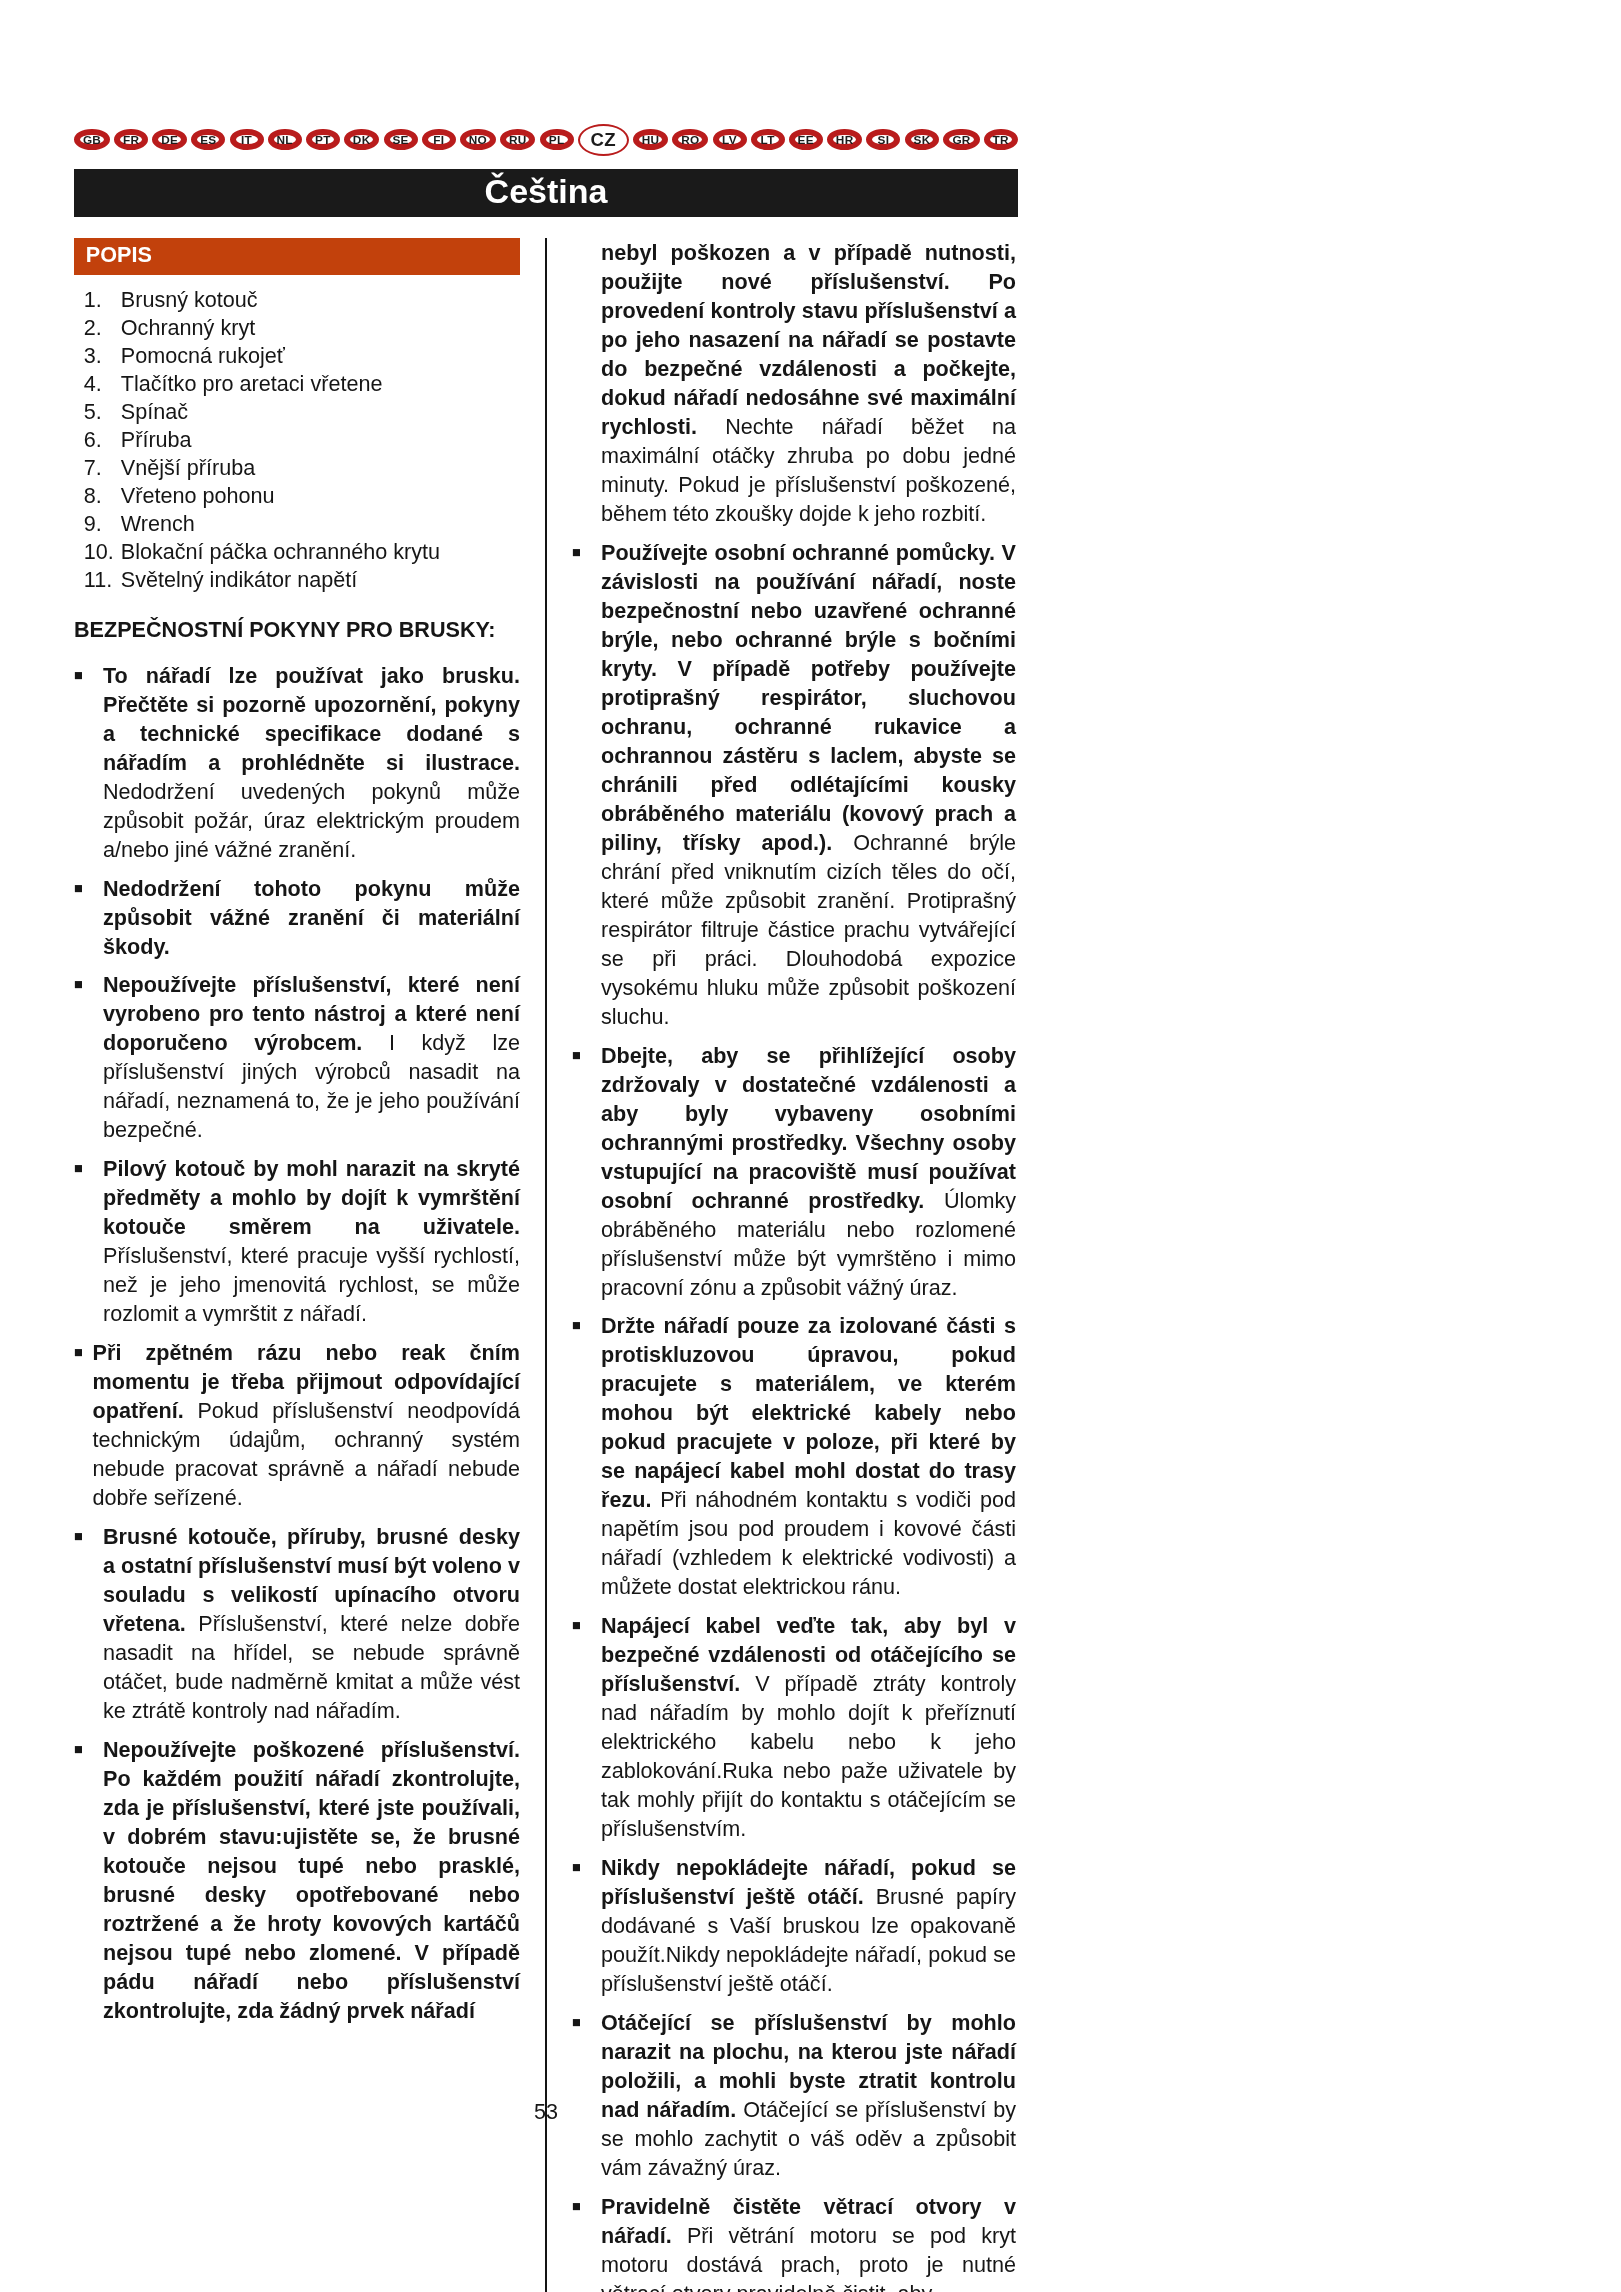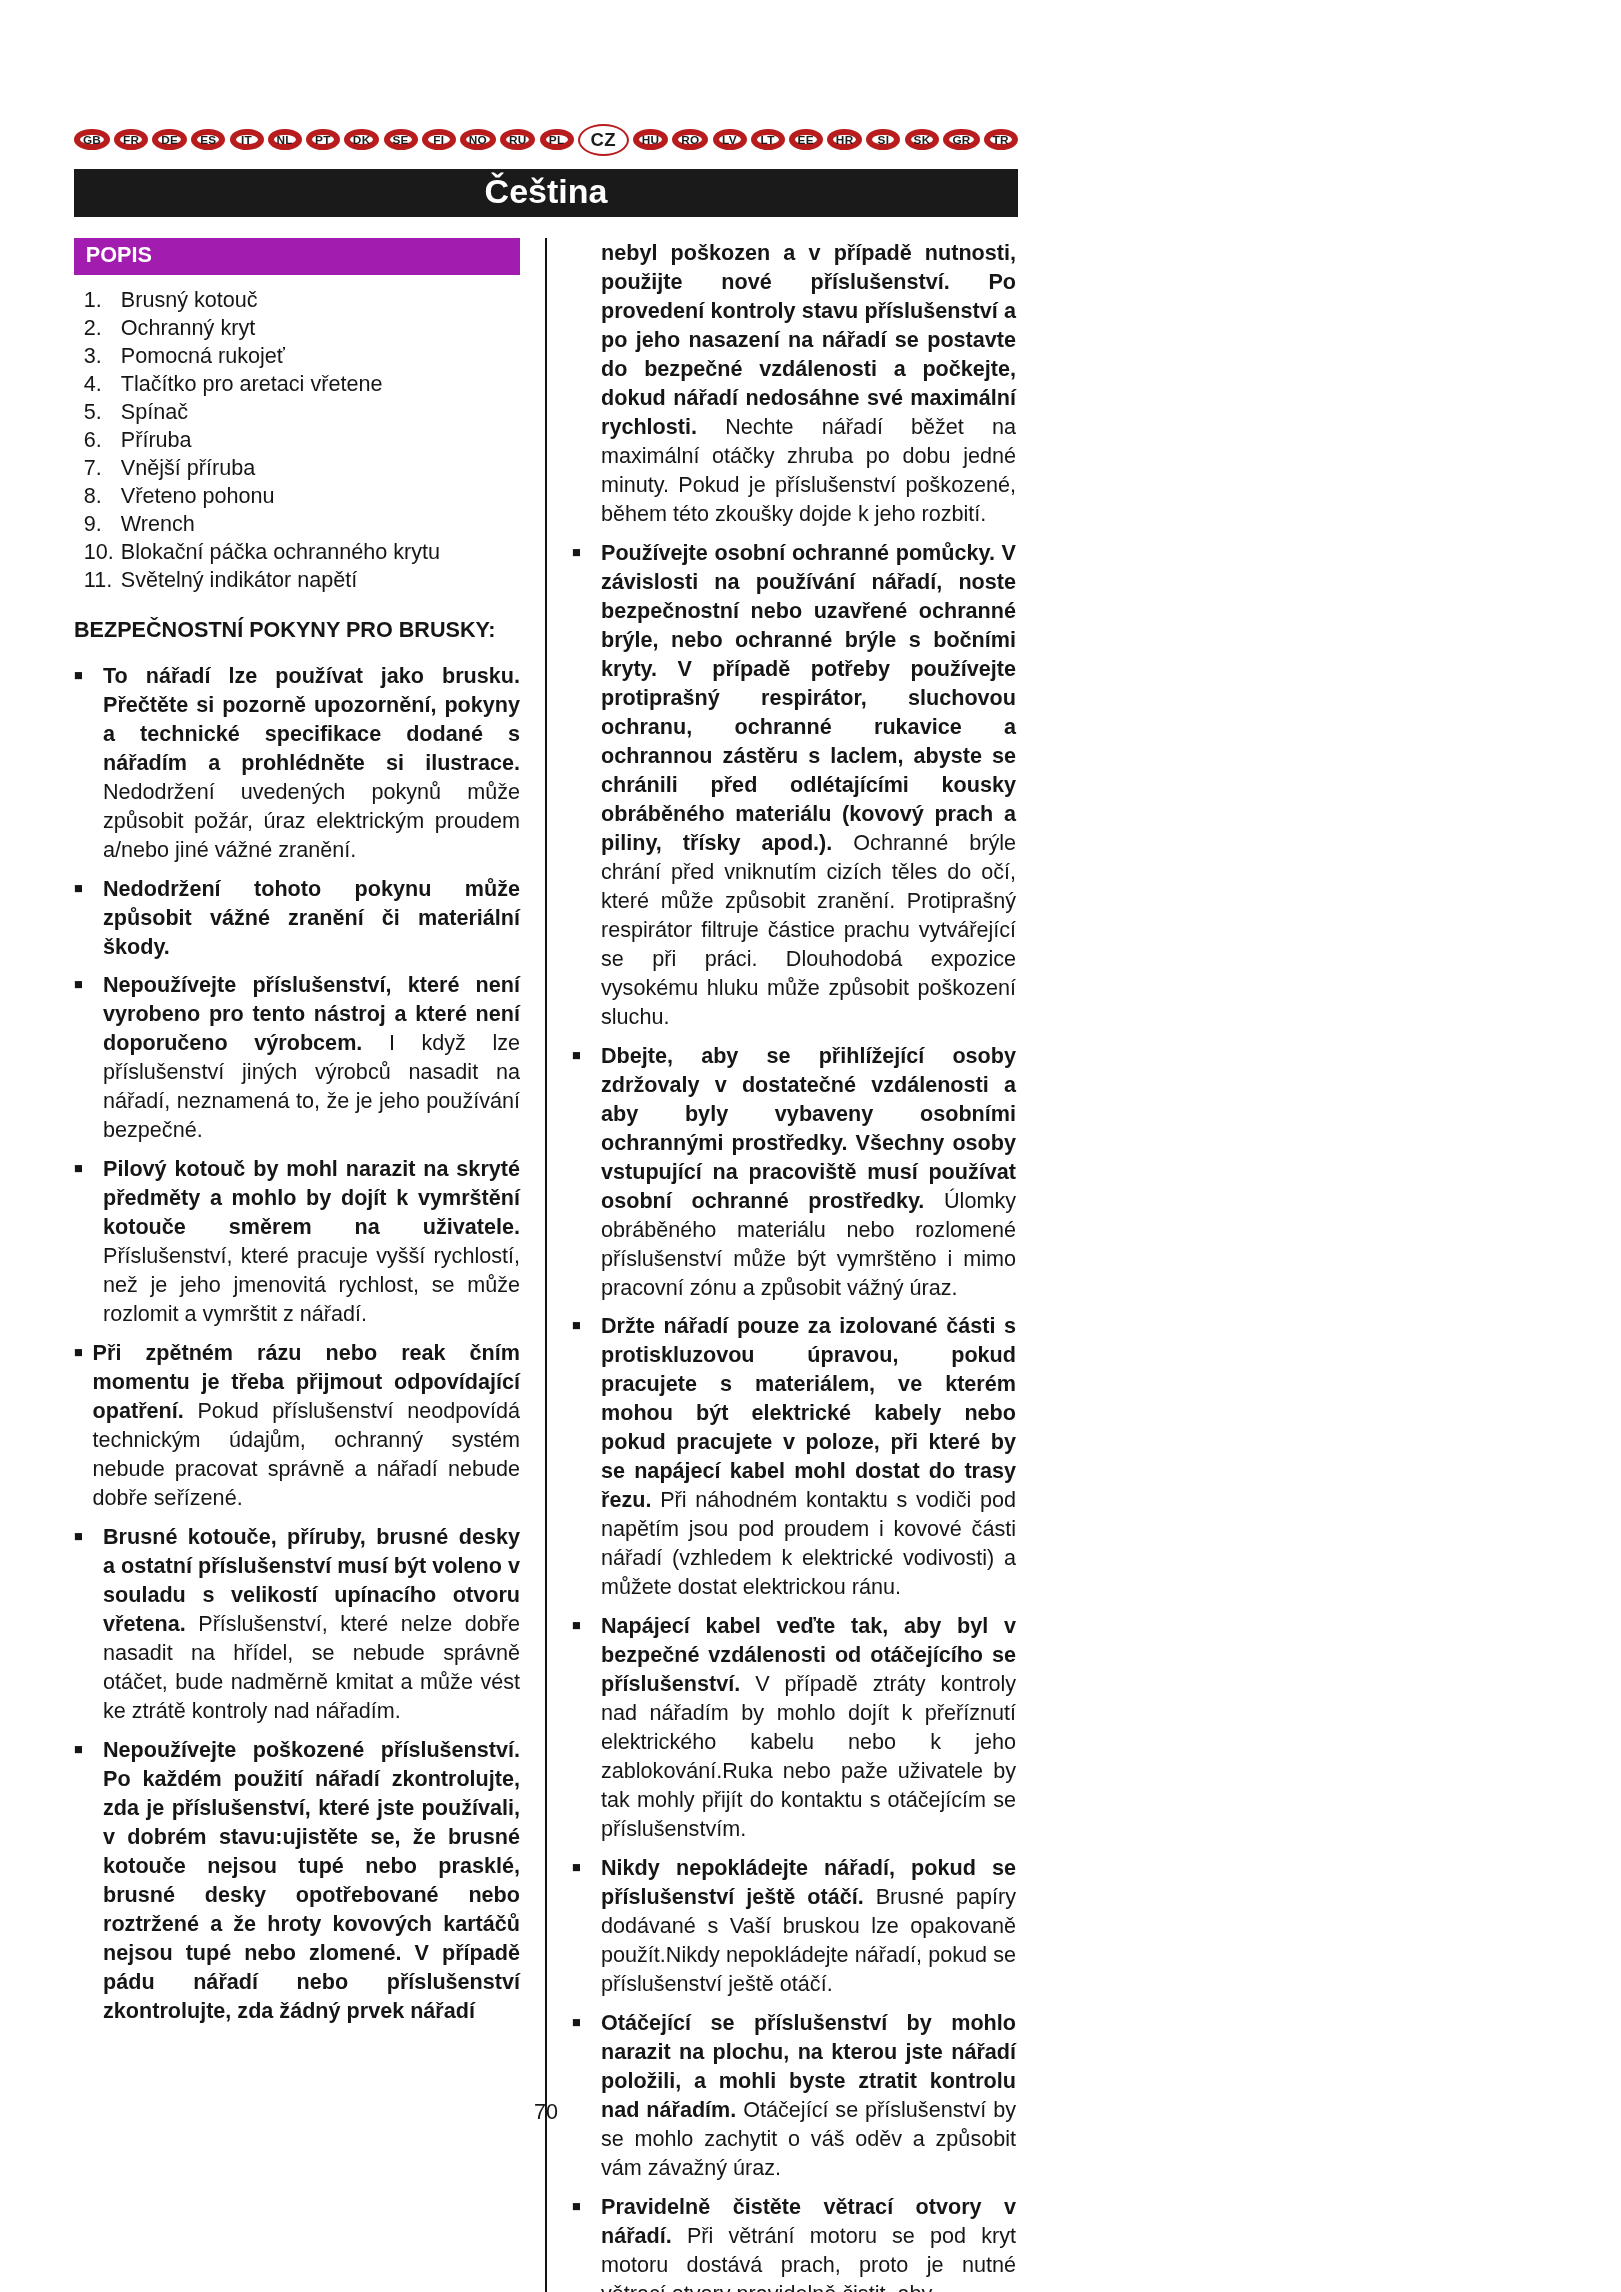--- a/index.html
+++ b/index.html
@@ -69,21 +69,21 @@
     align-items: stretch;
     margin-top: 20.6px;
   }
   .col-left  { flex: none; width: 446px; }
   .gutter    { flex: none; width: 52px; display: flex; justify-content: center; }
   .vdivider  { width: 2px; background: #141414; }
   .col-right { flex: none; width: 444px; }
 
   
   .section-header {
-    background: #a21caf;
+    background: #c2410c;
     color: #ffffff;
     font-weight: 700;
     font-size: 21.6px;
     padding: 3.9px 11.8px 6.9px 11.8px;
     margin-bottom: 10.8px;
   }
 
   
   .parts-list { margin: 2px 0 23.5px 9.8px; }
   .part-row { display: flex; font-size: 21.6px; line-height: 28px; }
@@ -283,15 +283,15 @@
             <div class="bullet-item">
               <span class="marker">■</span>
               <div class="btext"><span class="bold">Pravidelně čistěte větrací otvory v nářadí.</span> Při větrání motoru se pod kryt motoru dostává prach, proto je nutné větrací otvory pravidelně čistit, aby</div>
             </div>
           </div>
       </div>
 
     </div>
   </div>
 
-  <div class="page-number">70</div>
+  <div class="page-number">53</div>
 </div>
 
 
 </body></html>

